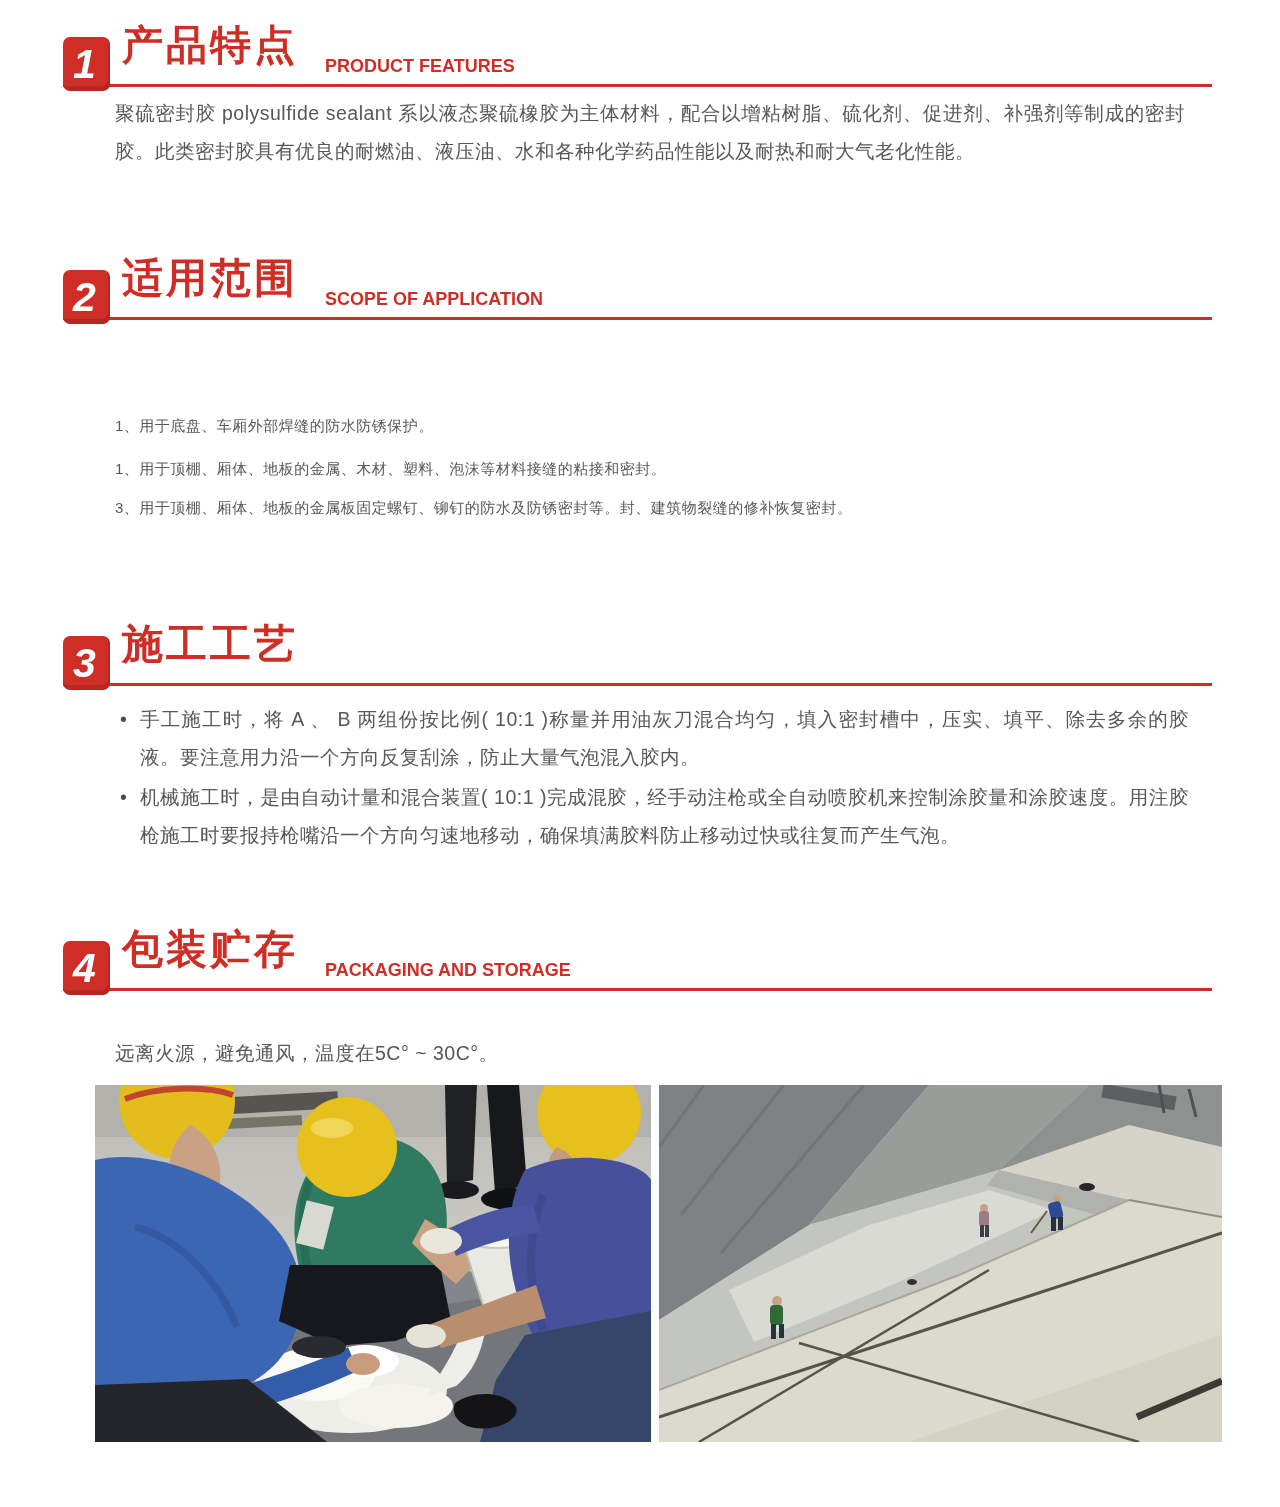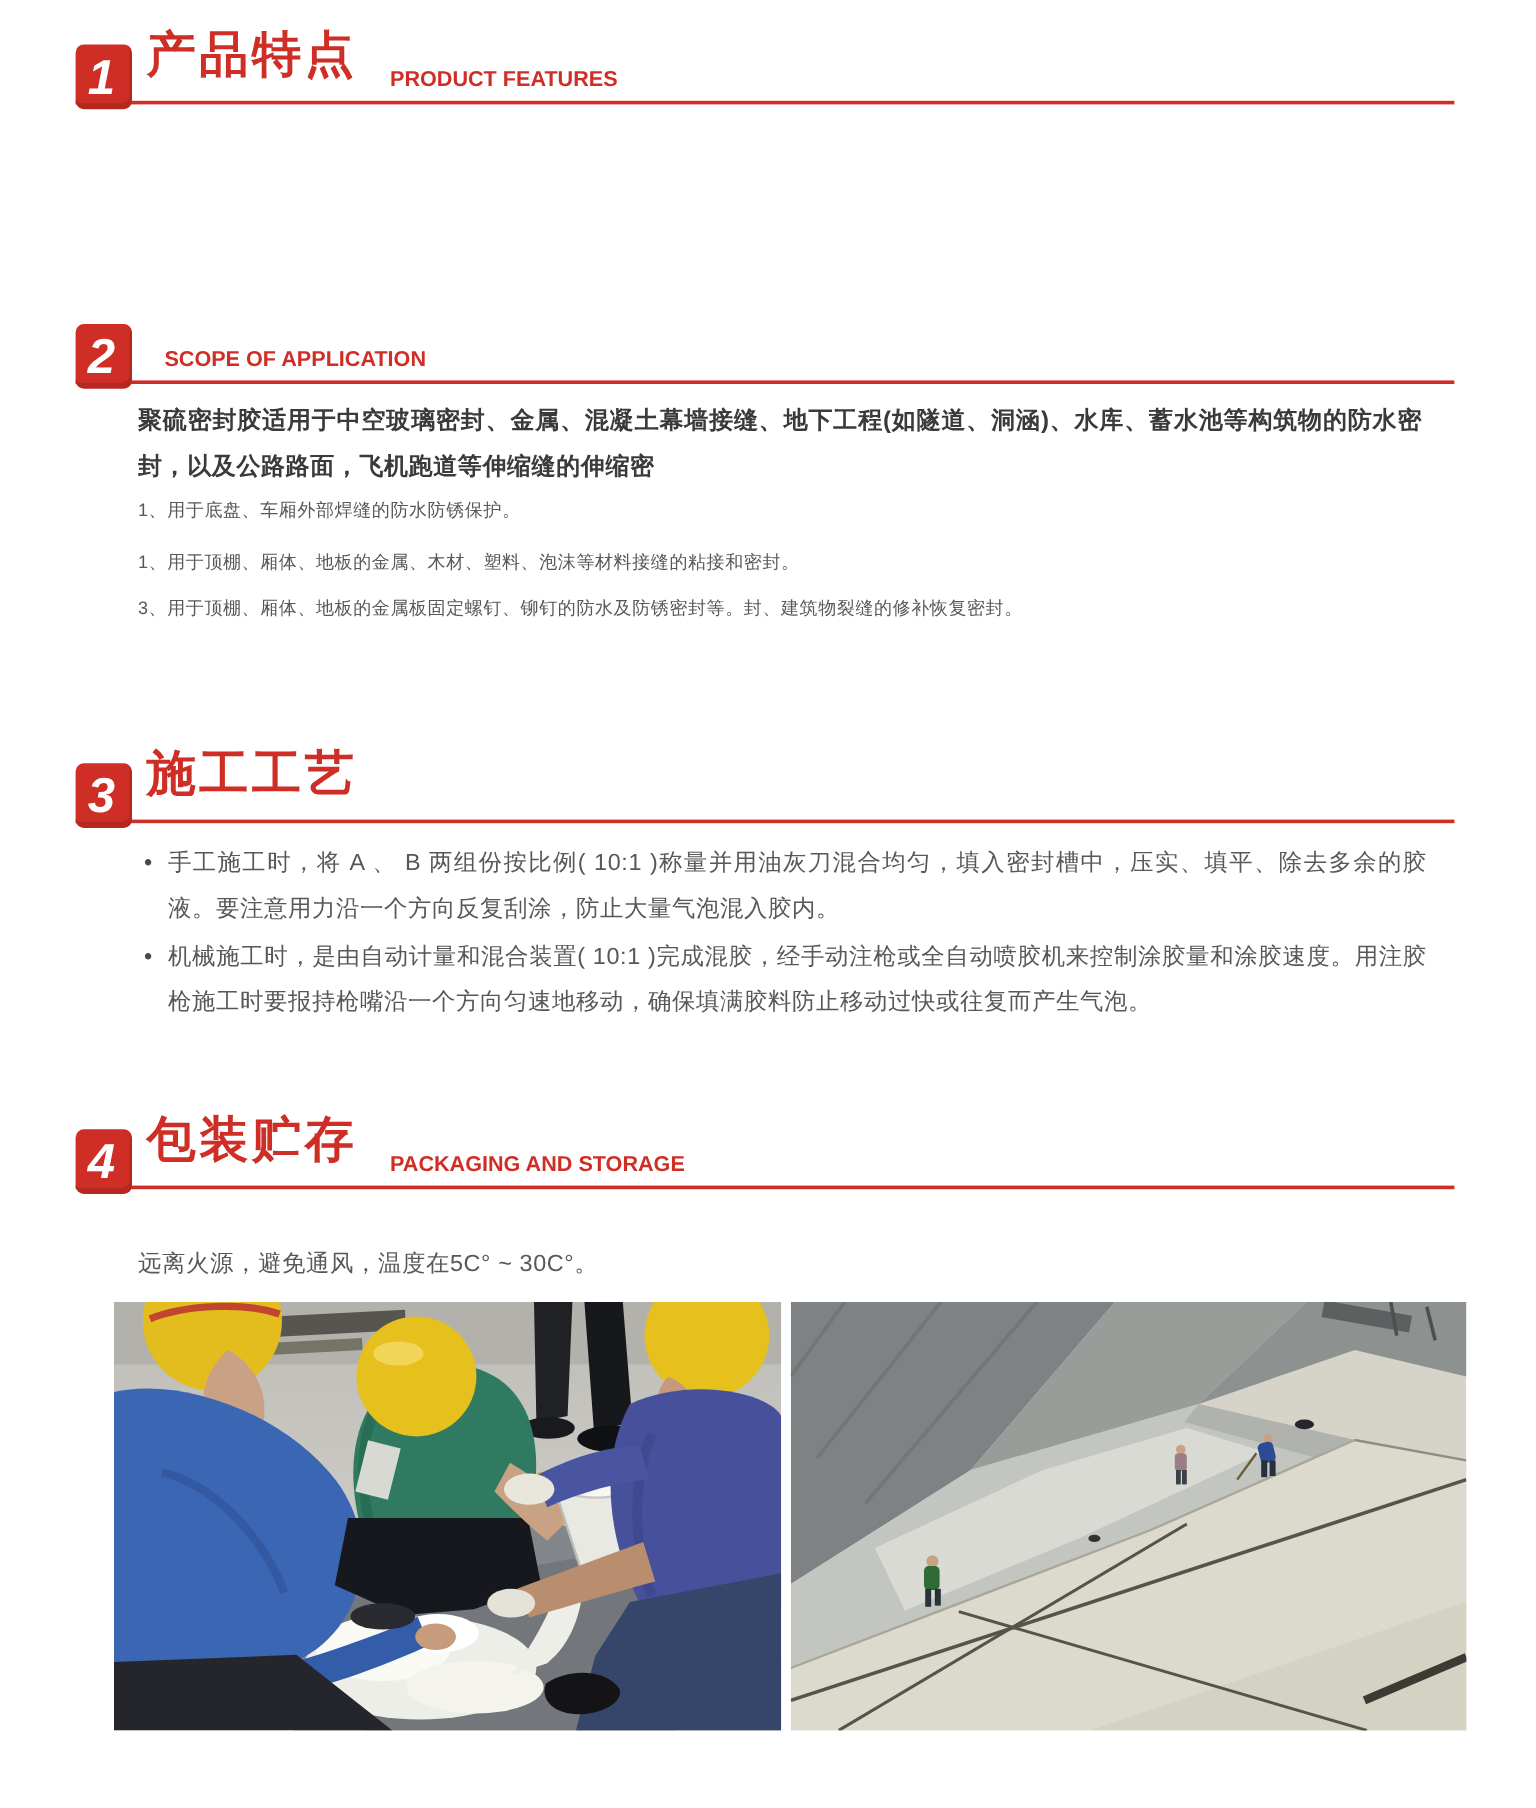--- a/index.html
+++ b/index.html
@@ -76,28 +76,29 @@
 
 <div class="page">
 
   <div class="sec-header" style="top:36px">
     <div class="badge">
       <span>1</span>
     </div>
     <div class="title-zh">产品特点</div>
     <div class="title-en">PRODUCT FEATURES</div>
   </div>
+  <p class="body-text" style="top:74px">聚硫密封胶 polysulfide sealant 系以液态聚硫橡胶为主体材料，配合以增粘树脂、硫化剂、促进剂、补强剂等制成的密封胶。此类密封胶具有优良的耐燃油、液压油、水和各种化学药品性能以及耐热和耐大气老化性能。</p>
 
   <div class="sec-header" style="top:269px">
     <div class="badge">
       <span>2</span>
     </div>
+    <div class="title-zh">适用范围</div>
     <div class="title-en">SCOPE OF APPLICATION</div>
   </div>
-  <p class="lead-text" style="top:312px">聚硫密封胶适用于中空玻璃密封、金属、混凝土幕墙接缝、地下工程(如隧道、洞涵)、水库、蓄水池等构筑物的防水密封，以及公路路面，飞机跑道等伸缩缝的伸缩密</p>
   <ul class="app-items" style="top:413px">
     <li>1、用于底盘、车厢外部焊缝的防水防锈保护。</li>
     <li>1、用于顶棚、厢体、地板的金属、木材、塑料、泡沫等材料接缝的粘接和密封。</li>
     <li>3、用于顶棚、厢体、地板的金属板固定螺钉、铆钉的防水及防锈密封等。封、建筑物裂缝的修补恢复密封。</li>
   </ul>
 
   <div class="sec-header" style="top:635px">
     <div class="badge">
       <span>3</span>
     </div>

